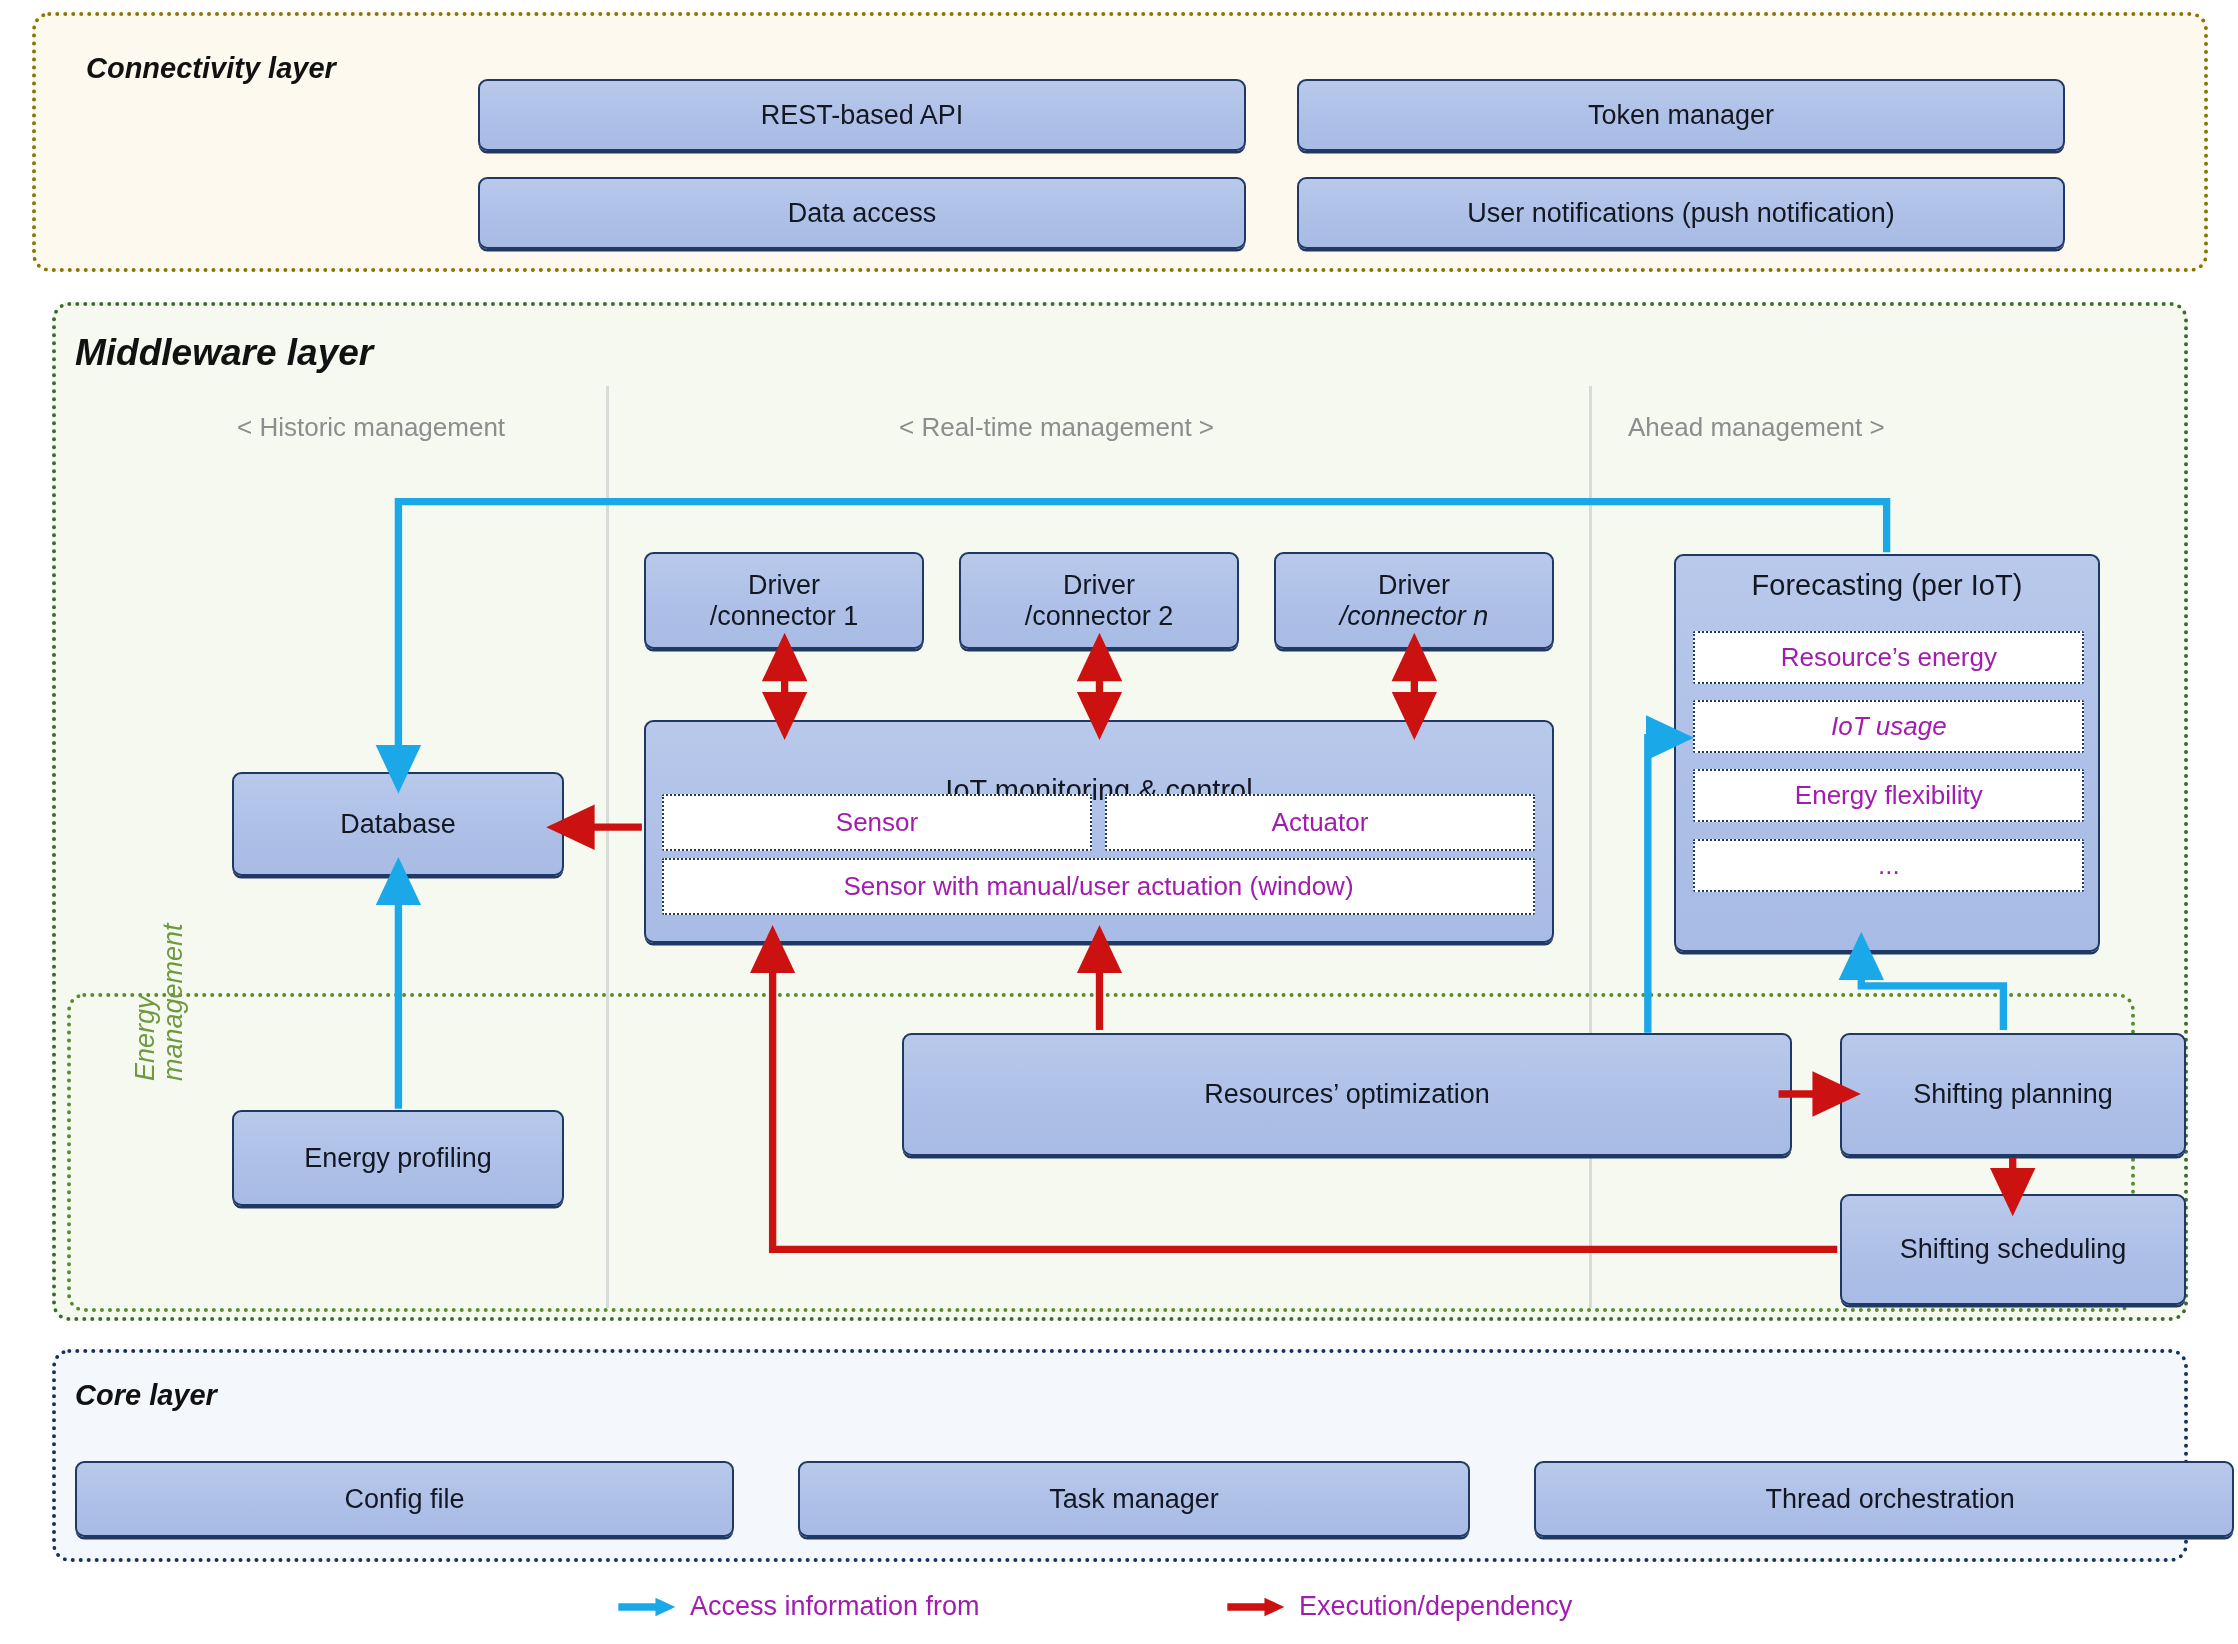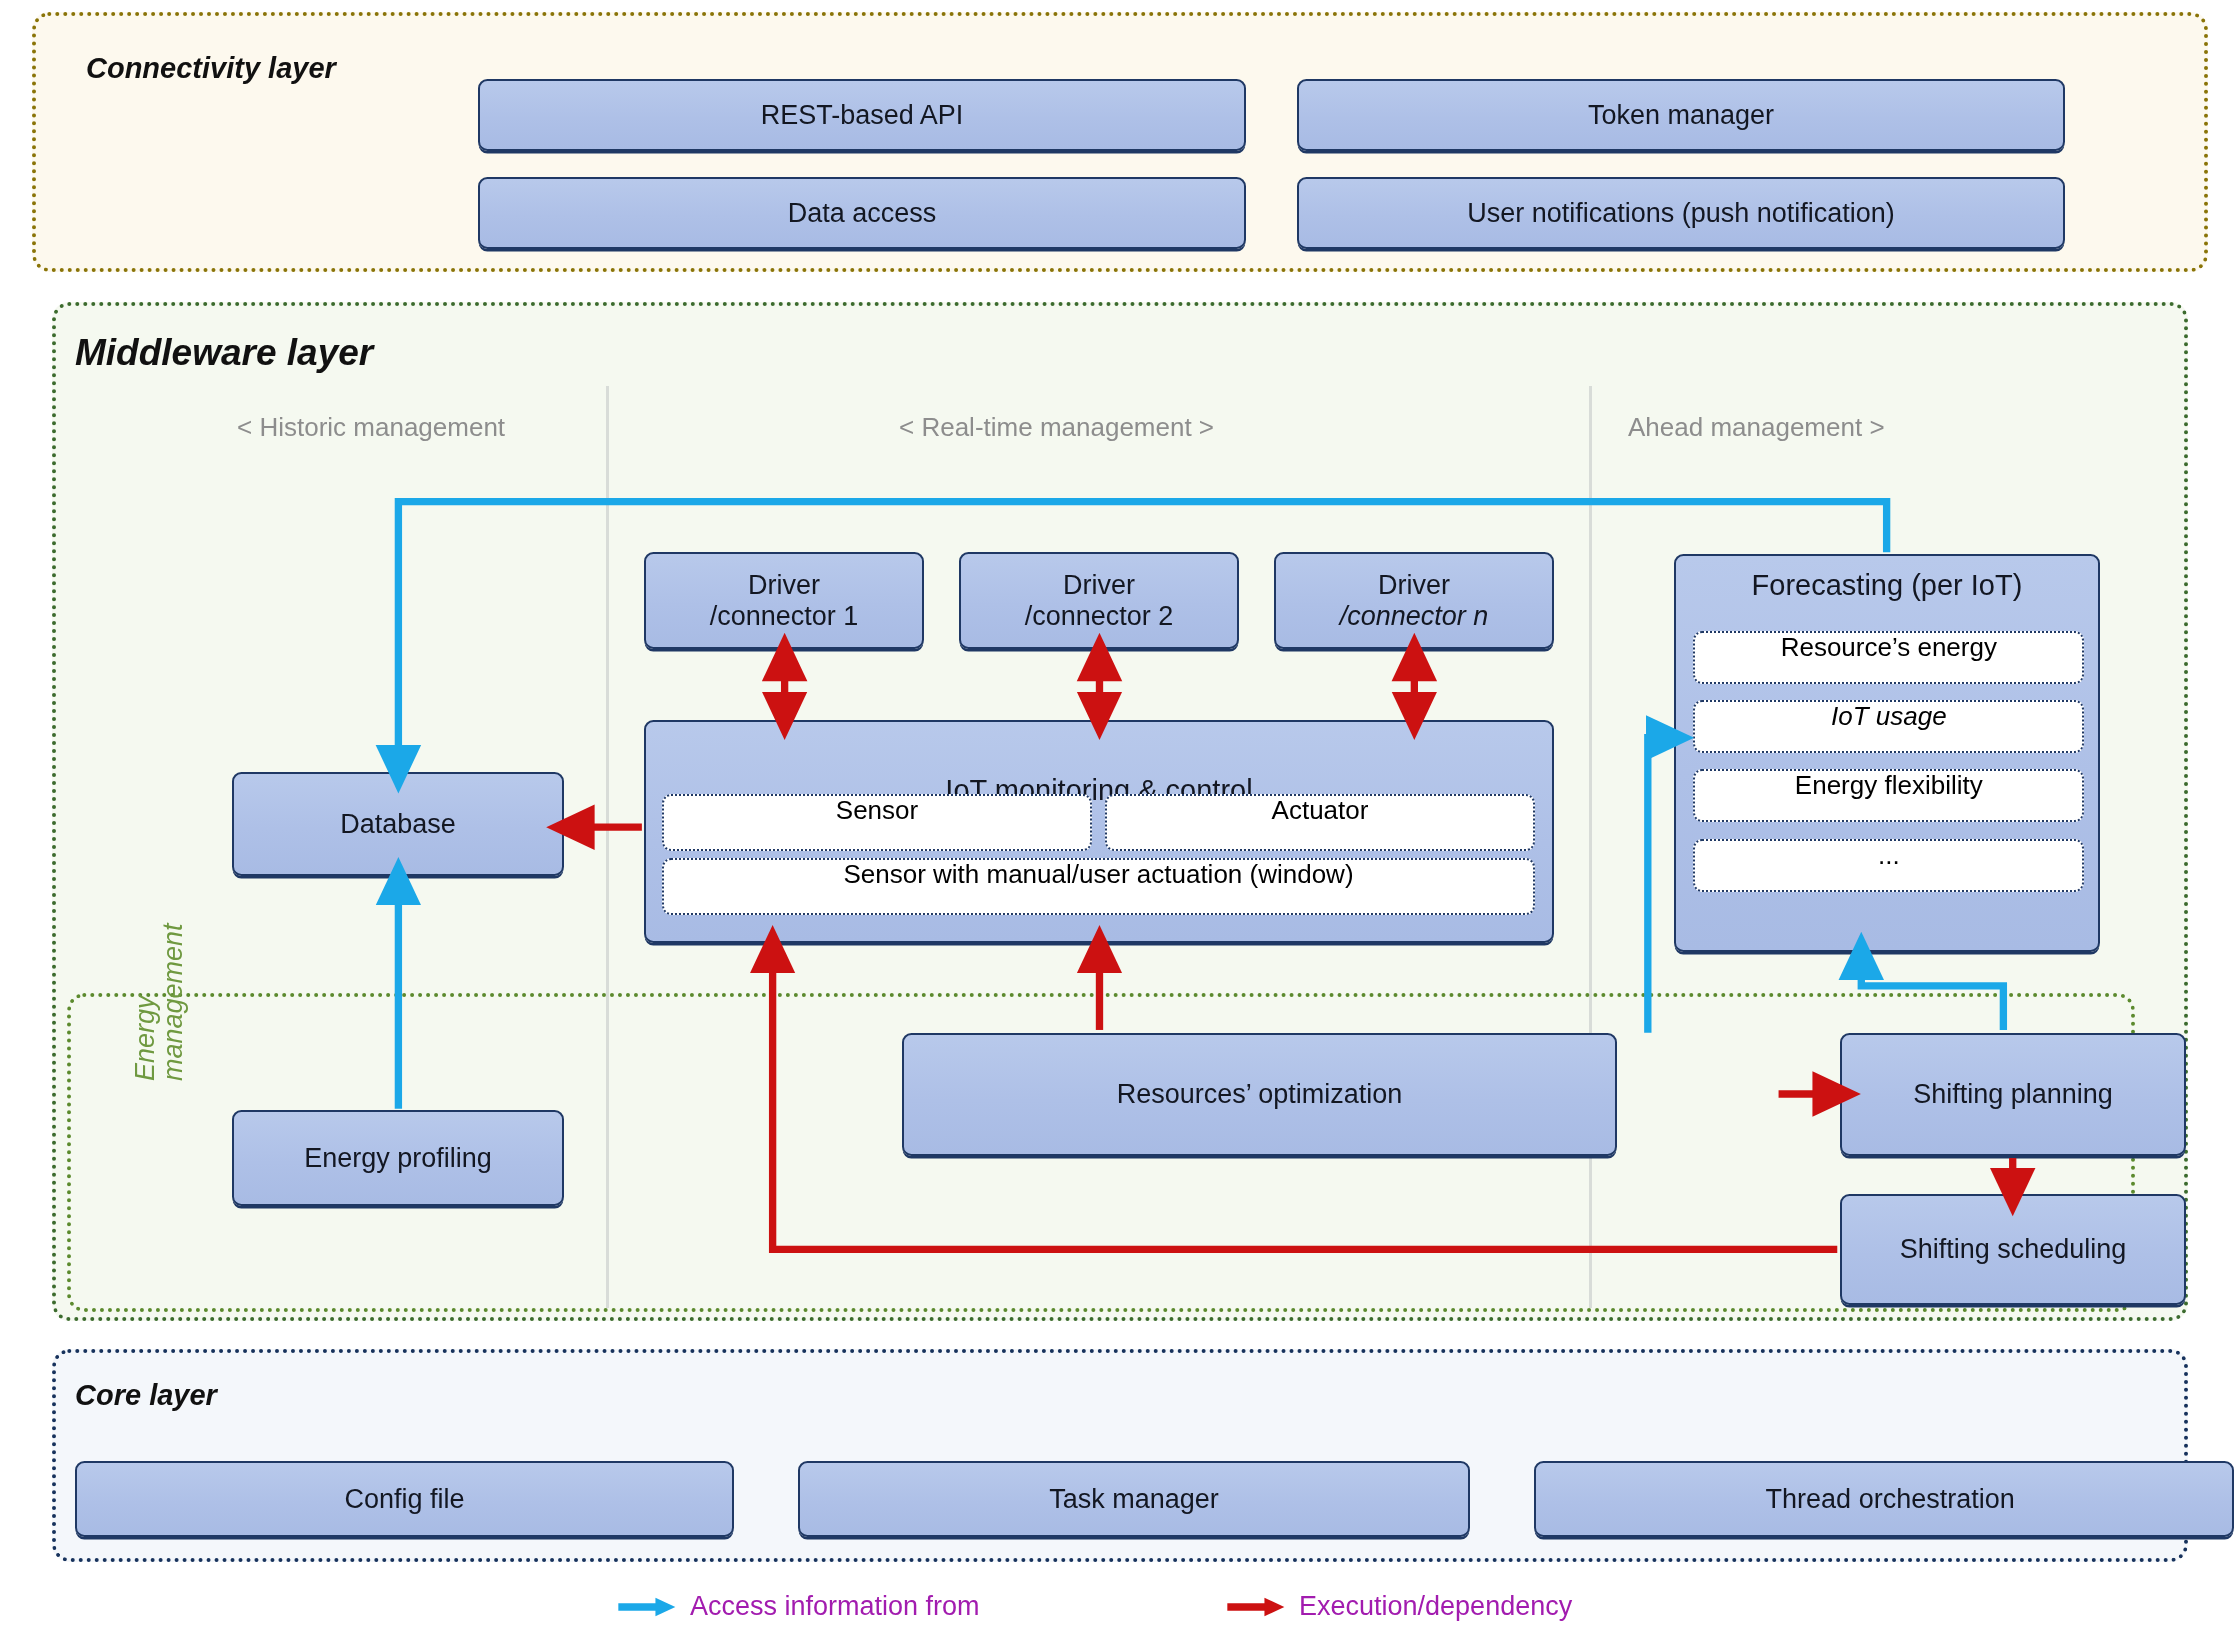--- a/index.html
+++ b/index.html
@@ -71,23 +71,23 @@
     padding:2.7px 6.7px;
     line-height:1.12;
   }
   .node.tall{flex-direction:column;}
 
   
   .subbox{
     position:absolute;box-sizing:border-box;
     background:#FFFFFF;
     border:2.7px dotted #1F3864;
-    border-radius:9px;
-    display:flex;align-items:flex-start;justify-content:center;
-    color:#000000;font-size:26px;text-align:center;
+    border-radius:2px;
+    display:flex;align-items:center;justify-content:center;
+    color:#a21caf;font-size:26px;text-align:center;
   }
 
   .col-label{
     position:absolute;
     color:#8d8d8d;
     font-size:26px;
     white-space:nowrap;
   }
   .col-divider{
     position:absolute;
@@ -183,21 +183,21 @@
 
   <div id="energy-mgmt-box"></div>
   <div id="energy-mgmt-label">
     <div>Energy</div>
     <div>management</div>
   </div>
 
   <div class="node" style="left:232px;top:1110px;width:332px;height:96px;">
     <span>Energy profiling</span>
   </div>
-  <div class="node" style="left:902px;top:1033px;width:715px;height:123px;">
+  <div class="node" style="left:902px;top:1033px;width:890px;height:123px;">
     <span>Resources’ optimization</span>
   </div>
   <div class="node" style="left:1840px;top:1033px;width:346px;height:123px;">
     <span class="small">Shifting planning</span>
   </div>
   <div class="node" style="left:1840px;top:1194px;width:346px;height:111px;">
     <span class="small">Shifting scheduling</span>
   </div>
 
   <div class="layer" id="core-layer"></div>

